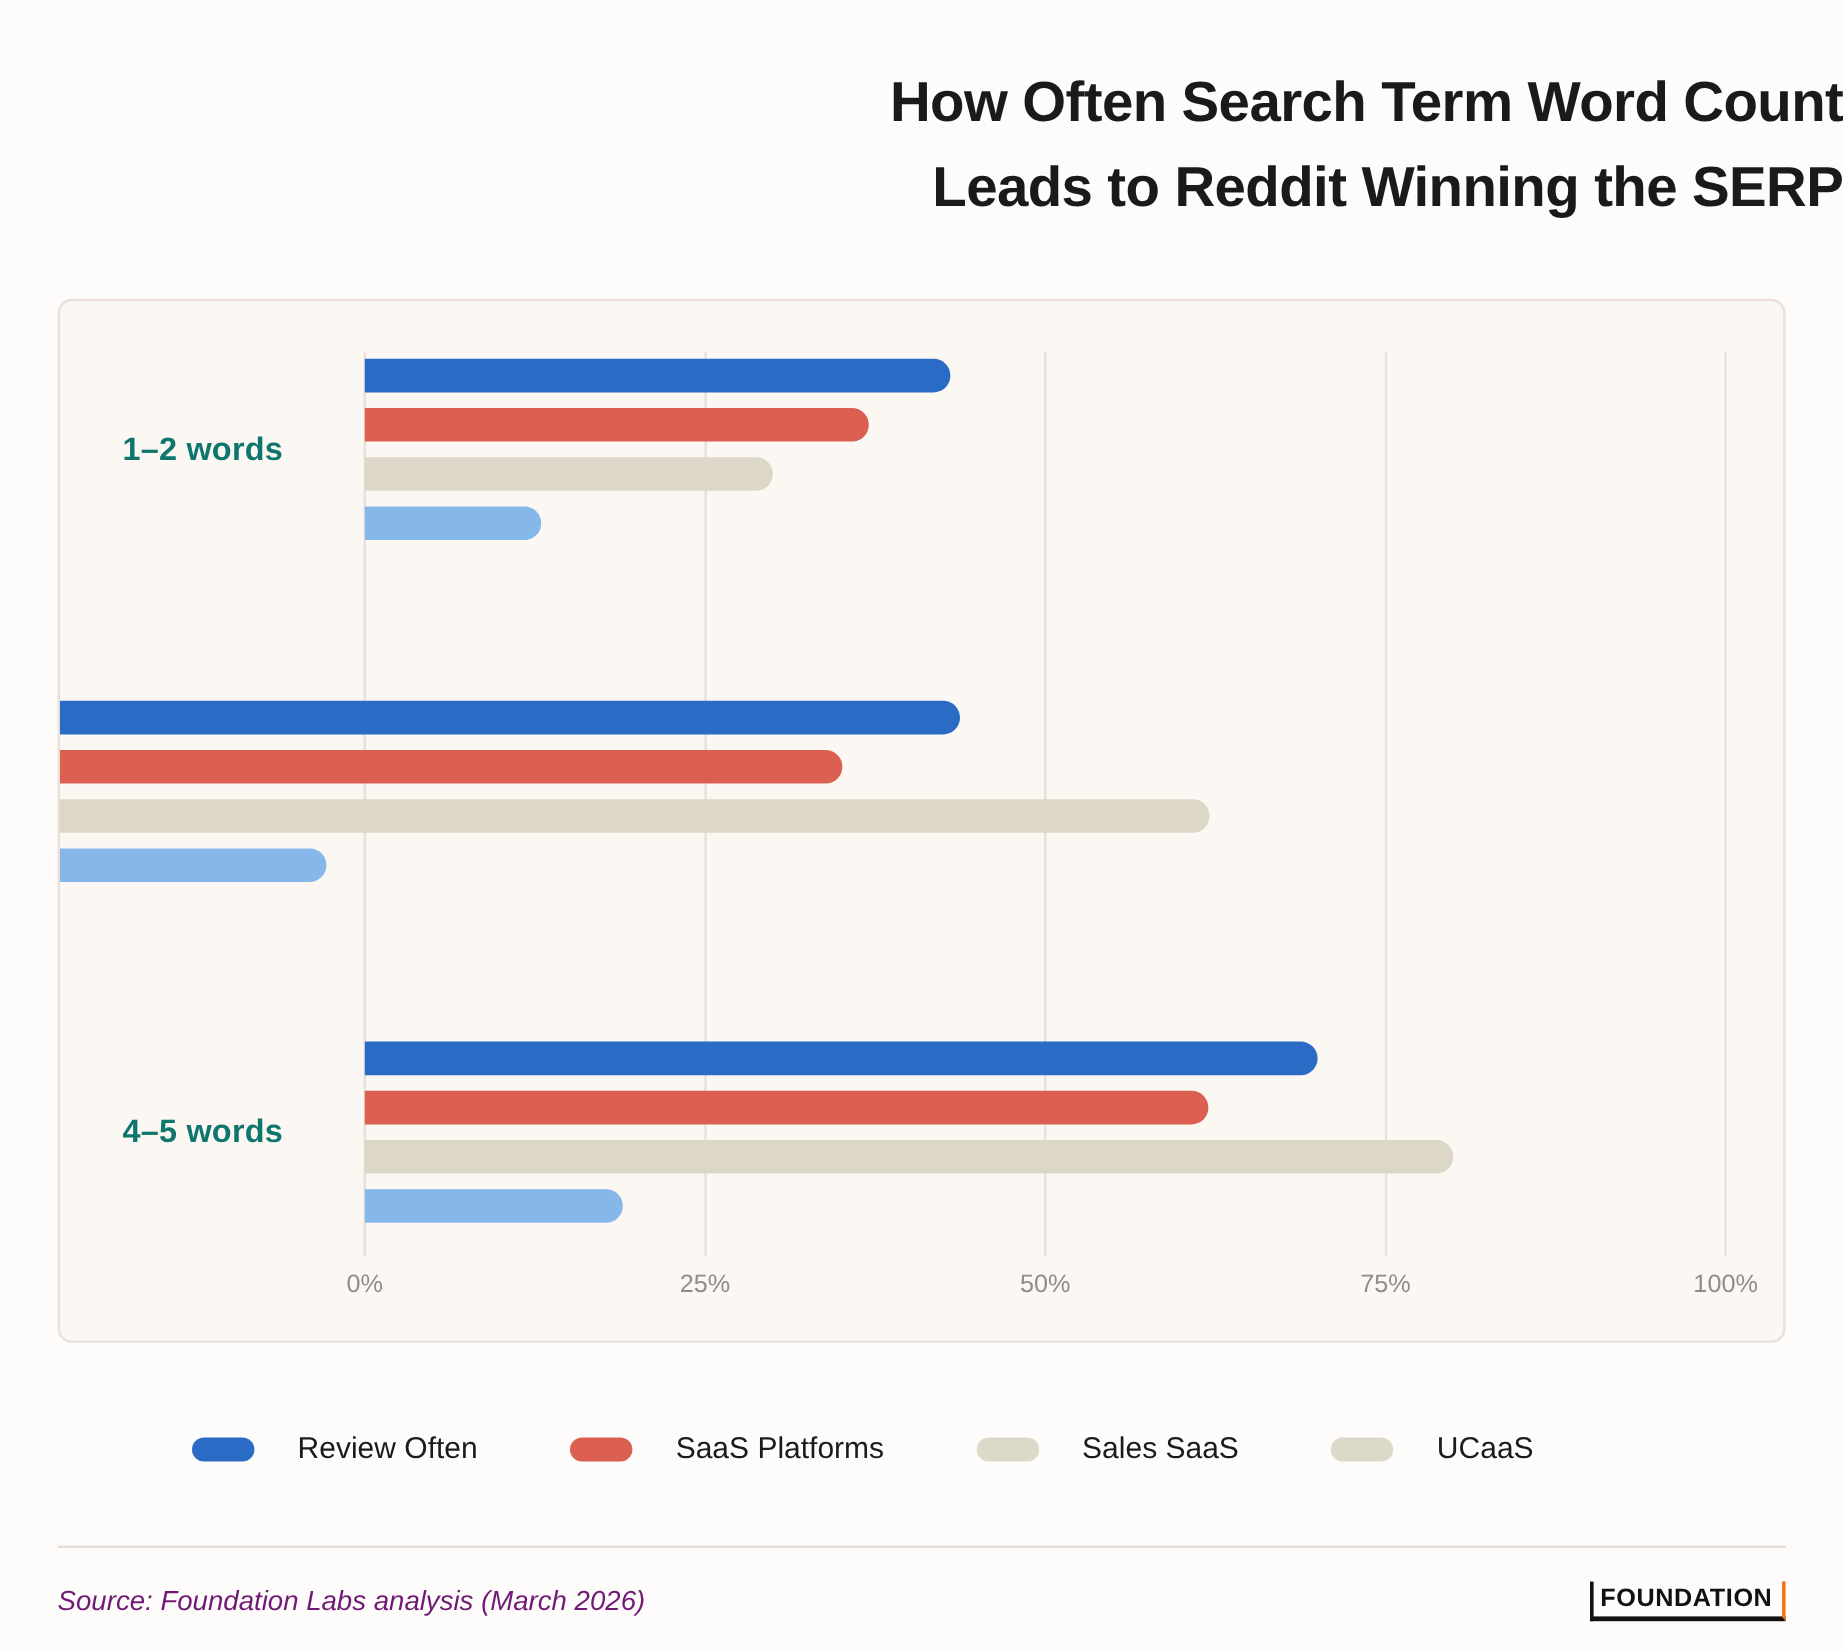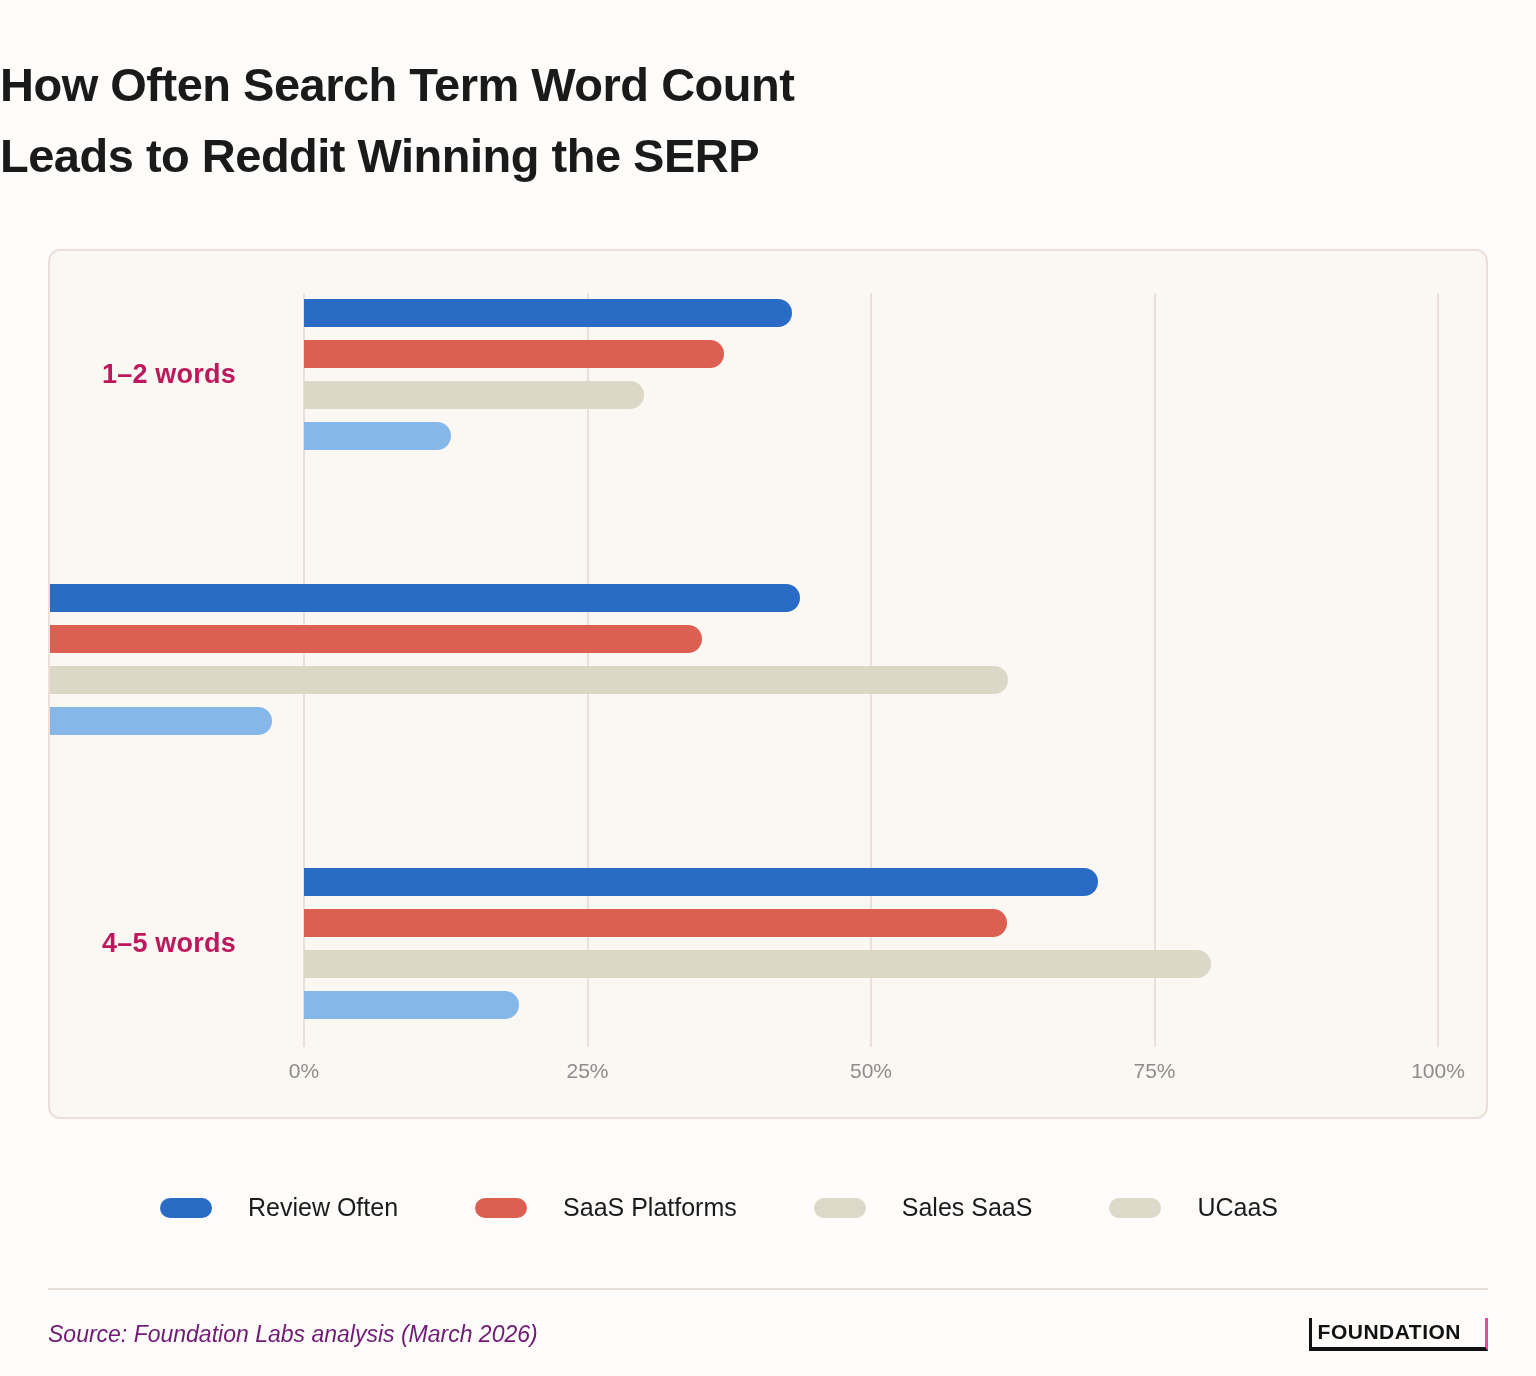--- a/index.html
+++ b/index.html
@@ -6,21 +6,21 @@
   html, body { background: #fdfcfa; }
   .page {
     width: 1536px; height: 1376px;
     background: #fdfcfa;
     font-family: "Liberation Sans", sans-serif;
     position: relative;
     overflow: hidden;
   }
   .title {
     margin-top: 50px;
-    text-align: left;
+    text-align: right;
     font-size: 47px;
     font-weight: 800;
     letter-spacing: -0.5px;
     color: #1a1a1a;
     line-height: 1.5;
   }
   .chart-card {
     position: relative;
     margin: 58px 48px 0 48px;
     height: 870px;
@@ -57,21 +57,21 @@
     justify-content: space-between;
   }
   .group-row { display: flex; }
   .cat-label {
     width: 254px;
     padding-left: 52px;
     display: flex;
     align-items: center;
     font-size: 27px;
     font-weight: 700;
-    color: #be185d;
+    color: #0f766e;
     letter-spacing: 0.2px;
   }
   .bars {
     flex: 1;
     display: flex;
     flex-direction: column;
     gap: 13px;
   }
   .bar {
     height: 28px;
@@ -102,23 +102,23 @@
     font-style: italic;
     font-size: 23px;
     color: #701a75;
   }
   .brand-logo {
     font-size: 21px;
     font-weight: 800;
     letter-spacing: 0.5px;
     color: #111;
     border-left: 3px solid #111;
-    border-right: 3px solid #ec4899;
+    border-right: 3px solid #f97316;
     border-bottom: 4px solid #111;
-    padding: 2px 24px 3px 6px;
+    padding: 2px 8px 3px 6px;
   }
 </style>
 </head>
 <body>
 
 <div class="page">
 
   <div class="title">
     <div>How Often Search Term Word Count</div>
     <div>Leads to Reddit Winning the SERP</div>

